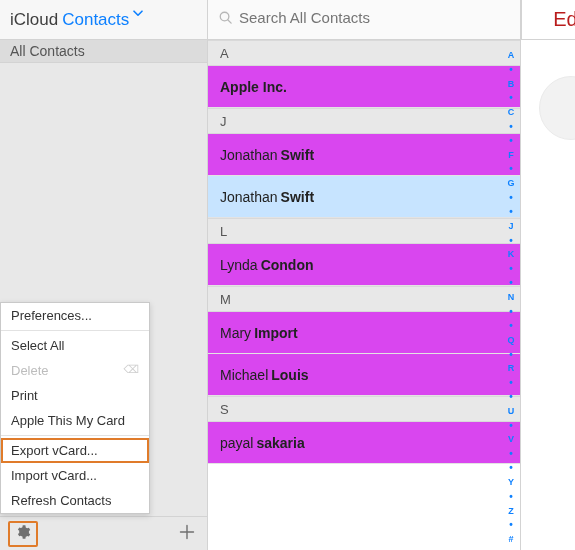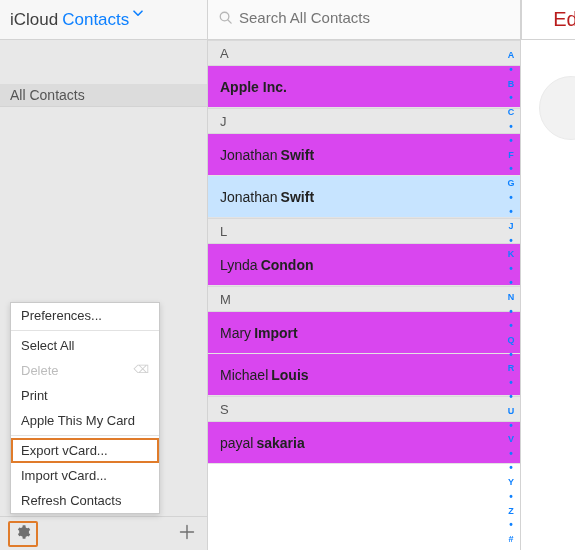--- a/index.html
+++ b/index.html
@@ -10,21 +10,20 @@
       font-size: 14px;
     }
     .app { display: flex; width: 100%; height: 100%; position: relative; }
     
     .sidebar {
       width: 208px; height: 100%;
       background: #e8e8e8;
       border-right: 1px solid #d3d3d3;
       display: flex; flex-direction: column;
       position: relative;
-      gap: 44px;
     }
     .sidebar-header {
       height: 40px; display: flex; align-items: center;
       padding: 0 10px;
       background: #f7f7f7;
       border-bottom: 1px solid #d3d3d3;
     }
     .brand { color: #3f3f3f; font-size: 17px; font-weight: 400; }
     .contacts-picker { color: #0d80ff; font-size: 17px; margin-left: 4px; display: inline-flex; align-items: flex-start; cursor: pointer; }
     .chevron { margin-left: 4px; }
@@ -112,21 +111,21 @@
     .edit-link { color:#b91c1c; font-size:20px; cursor:pointer;margin-left:44px; }
     .right-body { flex:1; position:relative; }
     .avatar-hint {
       position:absolute; top:36px; right:-28px;
       width:64px; height:64px; border-radius:50%;
       background:#f2f2f2; border:1px solid #eaeaea;
     }
     
     .context-menu {
       position:absolute;
-      left: 10px; bottom: 36px;
+      left: 0; bottom: 36px;
       width: 150px;
       background:#fff; border:1px solid #c9c9c9;
       box-shadow: 0 2px 6px rgba(0,0,0,0.15);
       font-size:13px; color:#333;
     }
     .context-menu .mi {
       padding: 5px 10px; cursor:pointer;
       white-space:nowrap;
     }
     .context-menu .mi.disabled { color:#bdbdbd; cursor:default; }

